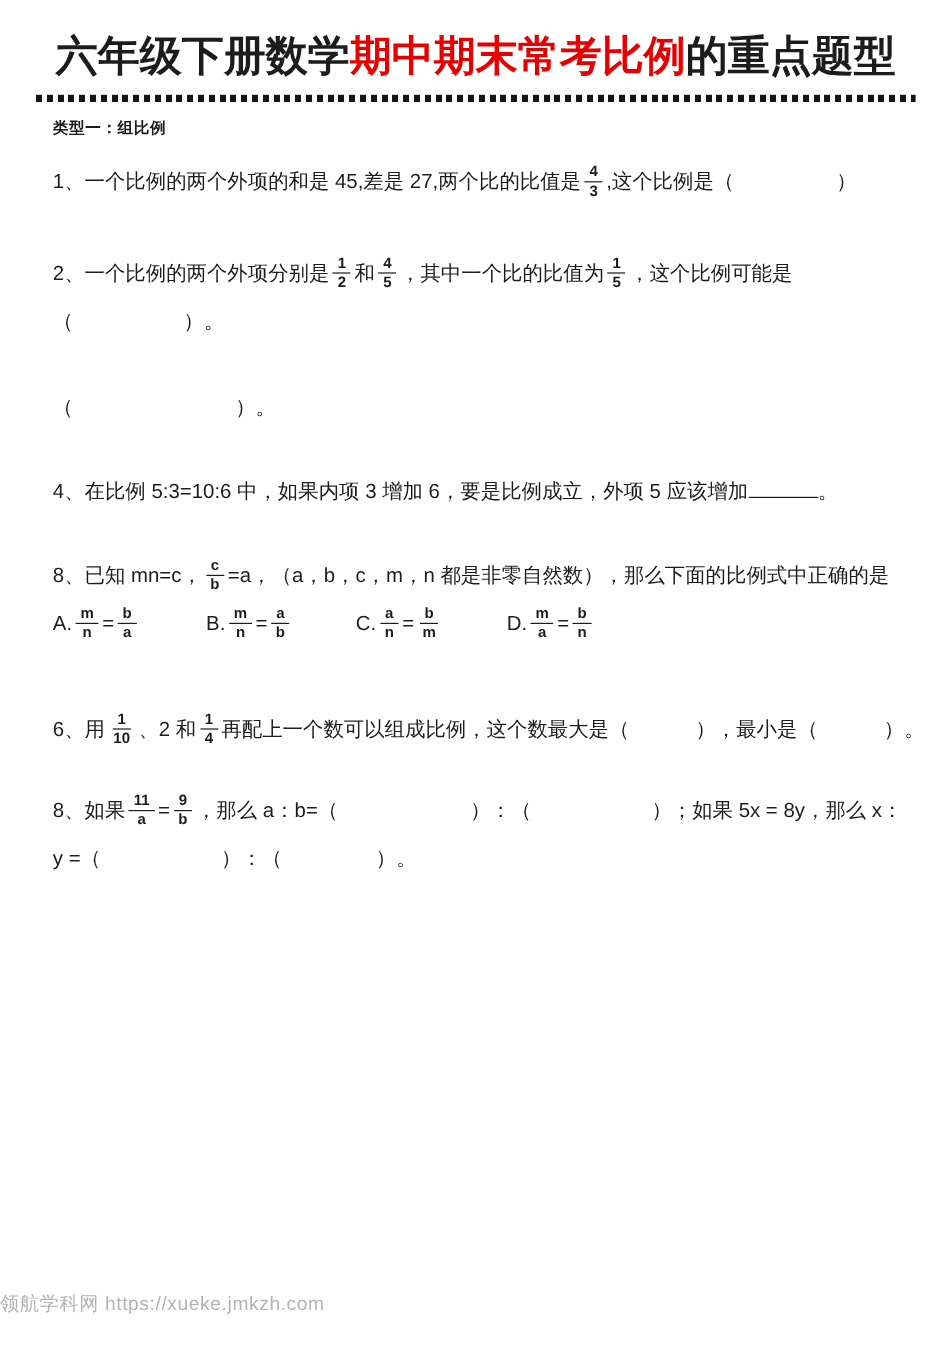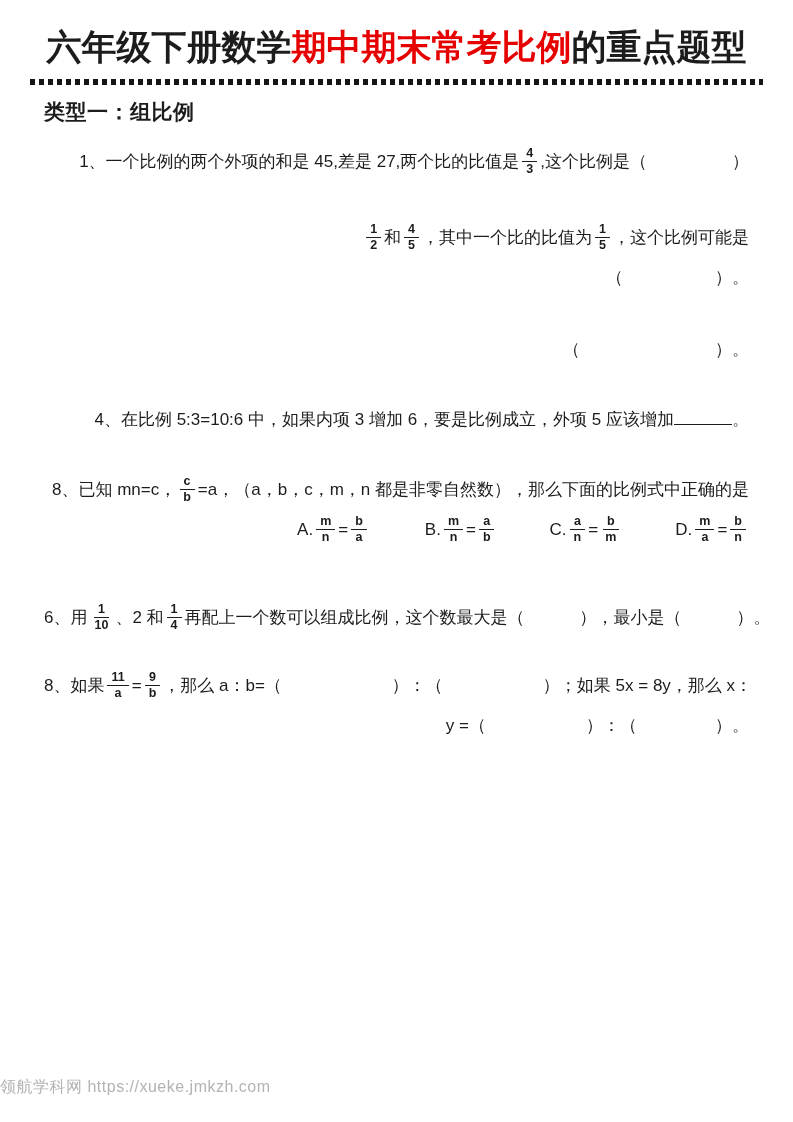--- a/index.html
+++ b/index.html
@@ -11,22 +11,22 @@
   .sheet{position:relative;box-sizing:border-box;width:793px;height:1122px;padding:24px 44px 0 44px;}
   .title{
     text-align:center;font-size:35px;font-weight:bold;white-space:nowrap;
     letter-spacing:0px;line-height:1.3;margin:0;
   }
   .title .red{color:var(--accent-red,#e60000);}
   .dotted{
     height:6px;margin:9px -14px 0 -14px;
     background:repeating-linear-gradient(to right,#151515 0 5px,transparent 5px 9px);
   }
-  .section-heading{font-size:21px;font-weight:bold;margin-top:13px;letter-spacing:0.5px;}
-  .question{font-size:17px;text-align:right;}
+  .section-heading{font-size:13px;font-weight:bold;margin-top:13px;letter-spacing:0.5px;}
+  .question{font-size:17px;}
   .qline{line-height:40px;min-height:40px;white-space:nowrap;}
   .frac{
     display:inline-flex;flex-direction:column;align-items:center;justify-content:center;
     vertical-align:middle;margin:0 3px;font-size:12.5px;line-height:1.15;font-weight:bold;
     position:relative;top:-1px;
   }
   .frac .num{padding:0 4px;border-bottom:1.6px solid #1c1c1c;}
   .frac .den{padding:0 4px;}
   .blank{display:inline-block;border-bottom:1.6px solid #1c1c1c;height:1.05em;vertical-align:baseline;}
   .gap{display:inline-block;height:1px;}
@@ -46,21 +46,21 @@
 
   <div class="section-heading">类型一：组比例</div>
 
   <div class="question" style="margin-top:16px">
       <div class="qline"><span class="trun">1、一个比例的两个外项的和是 45,差是 27,两个比的比值是</span><span class="frac">
           <span class="num">4</span>
           <span class="den">3</span>
         </span><span class="trun">,这个比例是（</span><span class="gap" style="width: 85px;"></span><span class="trun">）</span></div>
     </div>
   <div class="question" style="margin-top:36px">
-      <div class="qline"><span class="frac">
+      <div class="qline"><span class="trun">2、一个比例的两个外项分别是</span><span class="frac">
           <span class="num">1</span>
           <span class="den">2</span>
         </span><span class="trun">和</span><span class="frac">
           <span class="num">4</span>
           <span class="den">5</span>
         </span><span class="trun">，其中一个比的比值为</span><span class="frac">
           <span class="num">1</span>
           <span class="den">5</span>
         </span><span class="trun">，这个比例可能是</span></div>
       <div class="qline"><span class="trun">（</span><span class="gap" style="width: 92px;"></span><span class="trun">）。</span></div>

